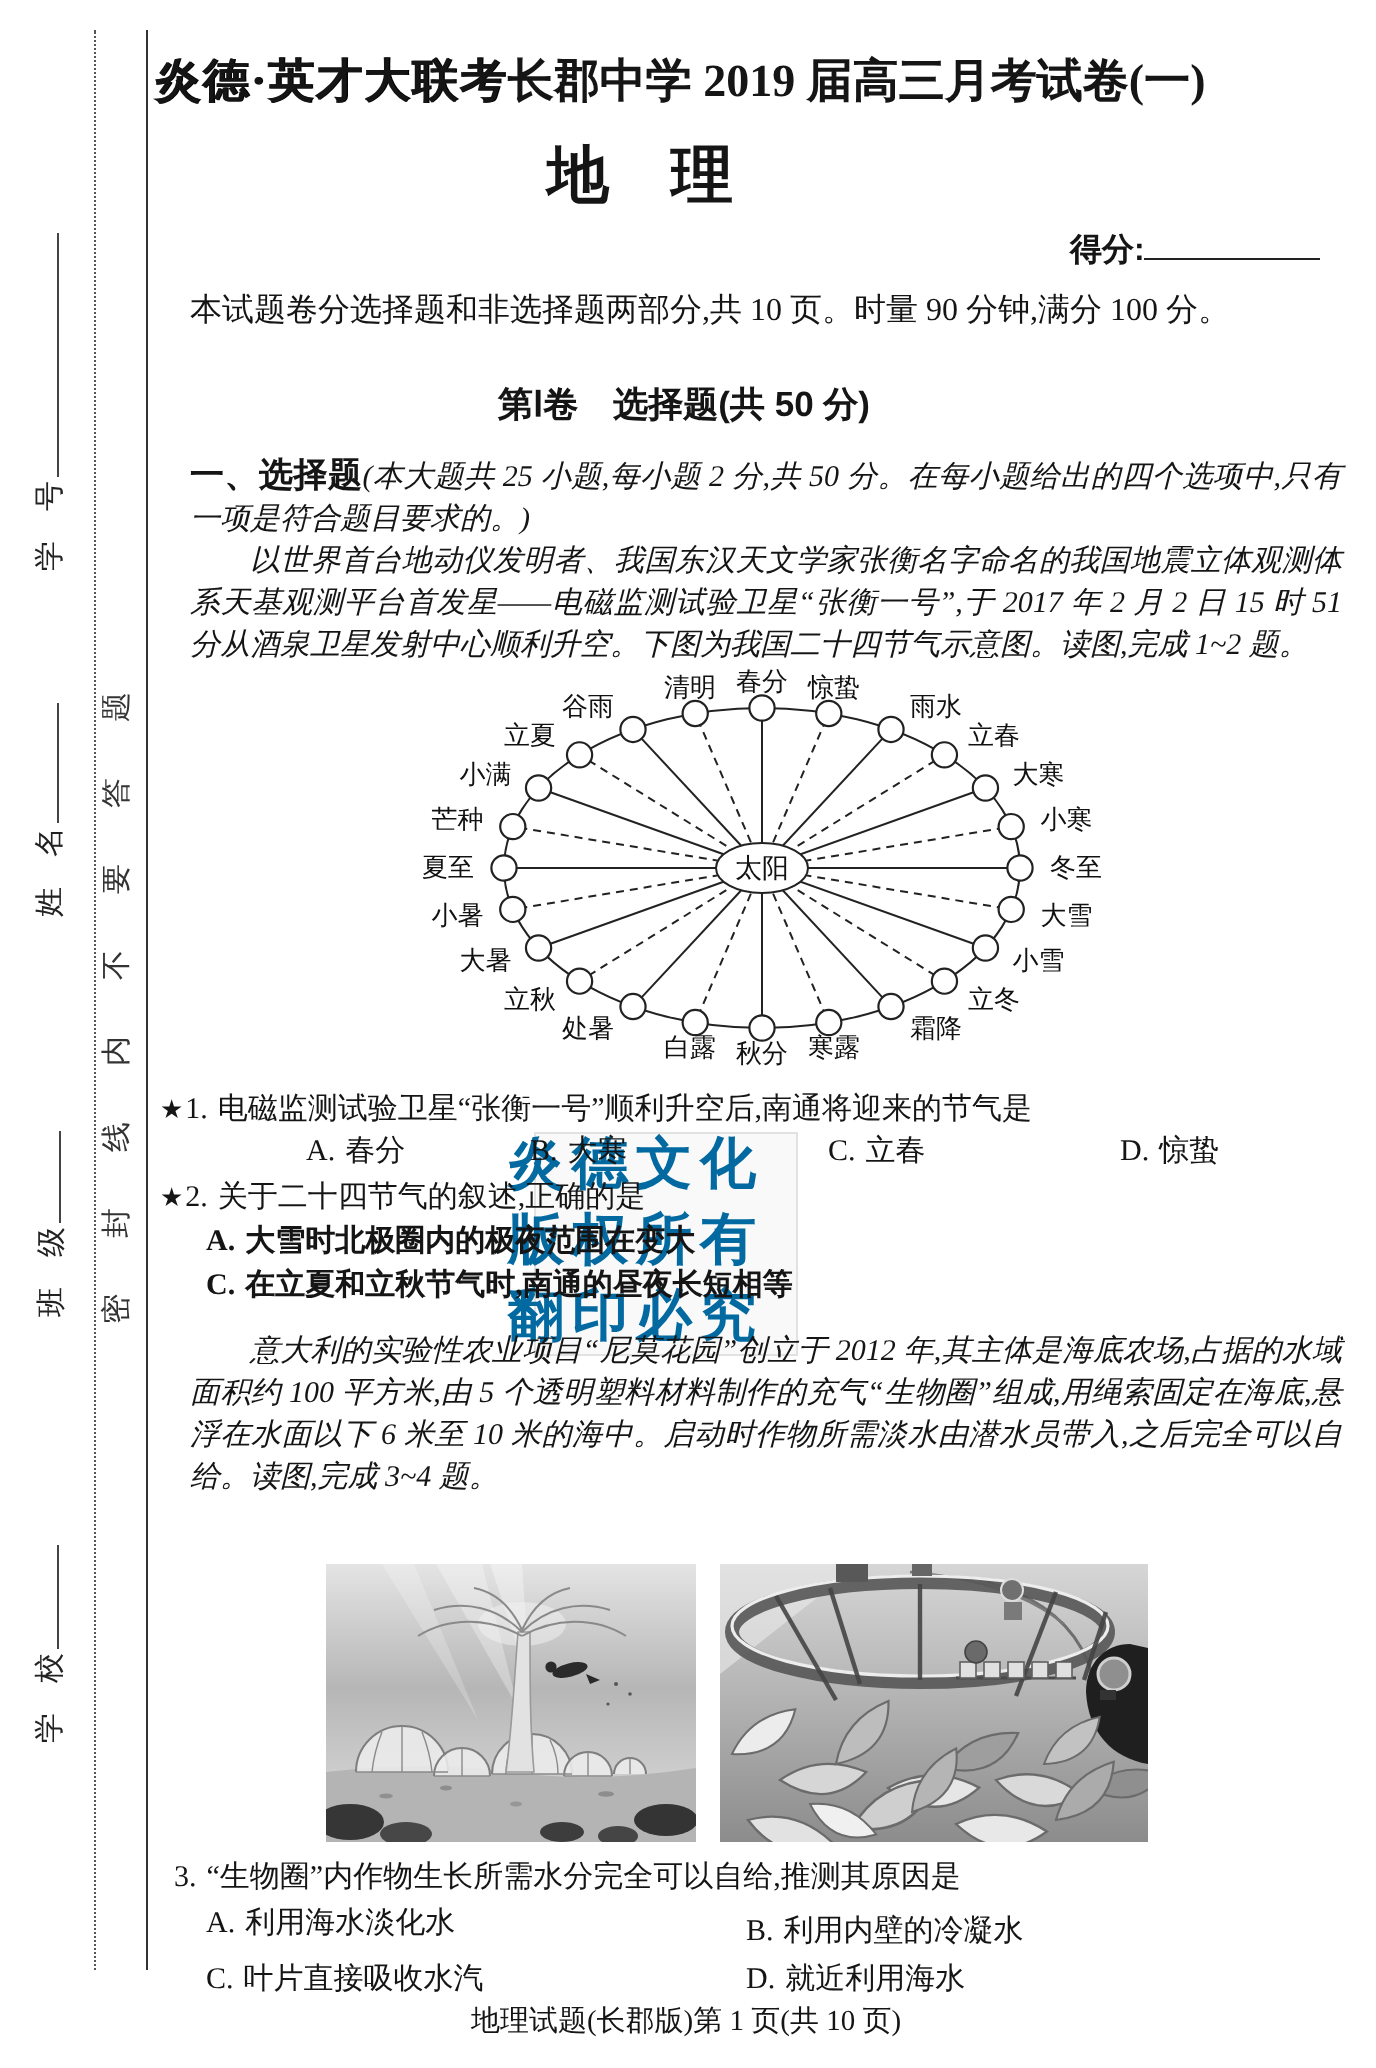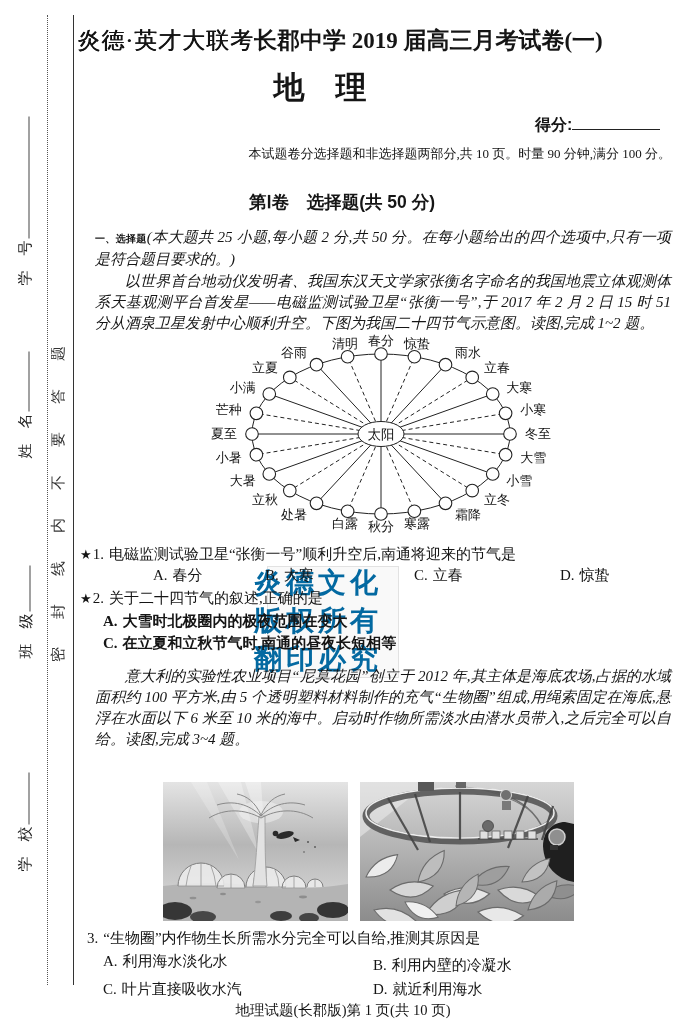--- a/index.html
+++ b/index.html
@@ -3,30 +3,30 @@
 <meta charset="utf-8">
 <style>
   html,body{margin:0;padding:0;background:#e9e9e9;}
   .page{position:relative;width:688px;height:1034px;background:#fff;overflow:hidden;
         font-family:"Liberation Serif",serif;color:#151515;}
   .abs{position:absolute;}
   .sans{font-family:"Liberation Sans",sans-serif;}
   .kai{font-style:italic;}
   
   .main-title{top:25px;left:60px;width:560px;text-align:center;font-size:23px;font-weight:bold;white-space:nowrap;}
-  .main-title .brand{font-weight:400;letter-spacing:1px;text-shadow:0.6px 0 #000;}
+  .main-title .brand{font-weight:700;letter-spacing:1px;text-shadow:0.6px 0 #000;}
   .subject{top:67px;left:60px;width:520px;text-align:center;font-size:31px;font-weight:bold;}
   .score{top:115px;left:535px;font-size:16px;font-weight:bold;}
   .score .line{display:inline-block;width:88px;border-bottom:1.2px solid #222;height:14px;}
-  .note{top:145px;left:95px;width:576px;text-align:right;font-size:13px;}
+  .note{top:145px;left:95px;width:576px;text-align:left;font-size:16px;}
   .section-title{top:190px;left:62px;width:560px;text-align:center;font-size:17.5px;font-weight:bold;}
   
   .block{font-size:15px;line-height:21px;text-align:justify;}
   .instr{top:227px;left:95px;width:576px;}
-  .instr b{font-size:10px;}
+  .instr b{font-size:17px;}
   .p1{top:271px;left:95px;width:576px;text-indent:30px;}
   .p2{top:666px;left:95px;width:576px;text-indent:30px;font-family:Liberation Serif, serif;}
   
   .qrow{font-size:15px;white-space:nowrap;}
   .qrow .star{font-size:13px;margin-right:1px;}
   .qrow .qnum{margin-right:5px;}
   .opt{position:absolute;font-size:15px;white-space:nowrap;}
   .opt .k{margin-right:5px;}
   .optlist{top:610px;left:103px;font-size:15px;line-height:22px;font-weight:bold;}
   .optlist .k{margin-right:5px;}

